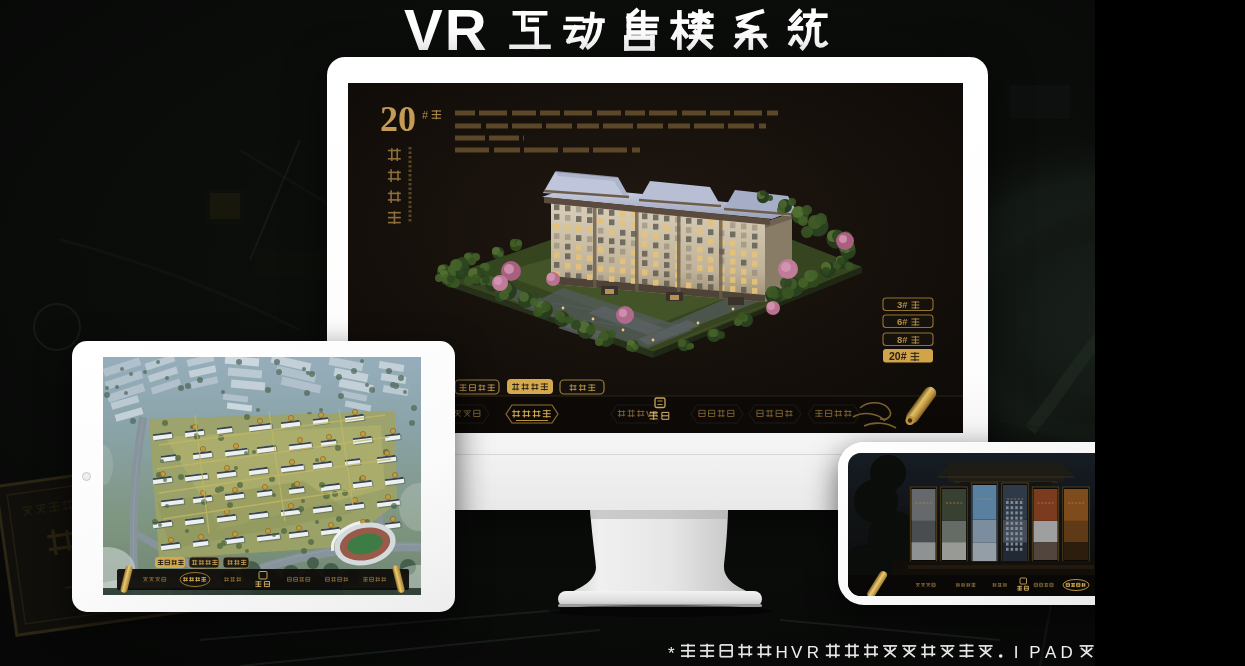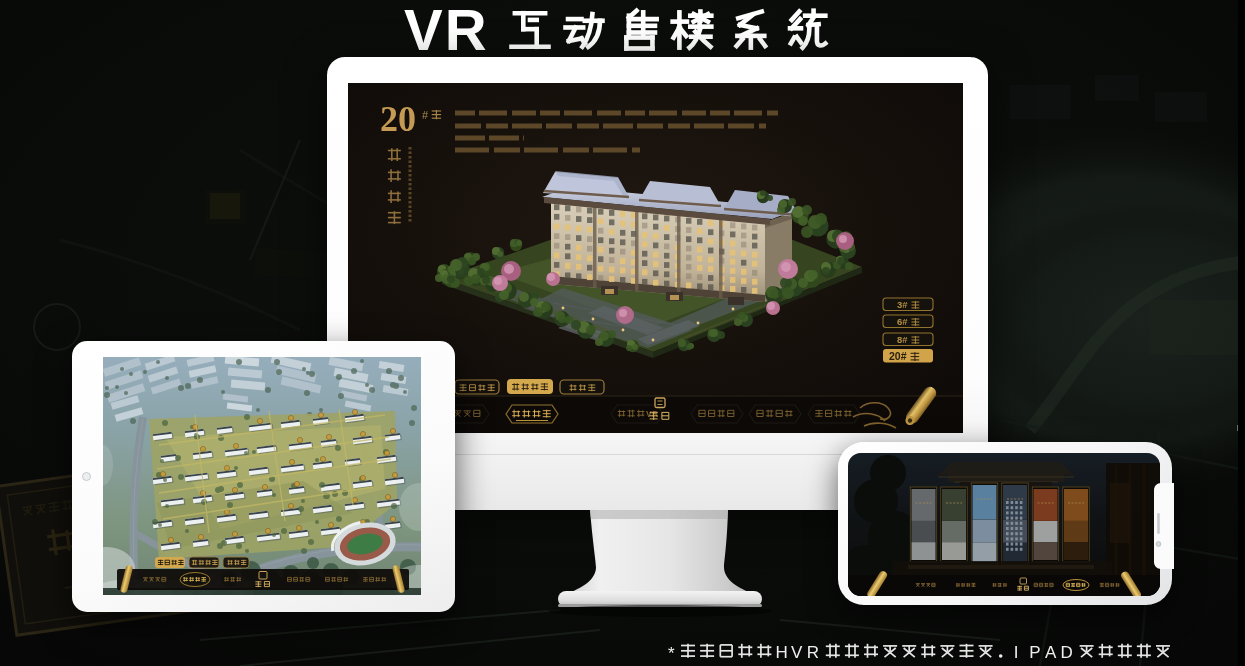--- a/index.html
+++ b/index.html
@@ -1,15 +1,15 @@
 <!DOCTYPE html>
 <html><head><meta charset="utf-8">
 <style>
 html,body{margin:0;padding:0;background:#000;}
-#canvas{position:relative;width:1238px;height:666px;overflow:hidden;
+#canvas{position:relative;width:1095px;height:666px;overflow:hidden;
   background:#14b8a6;font-family:"Liberation Sans", sans-serif;}
 .abs{position:absolute;}
 </style></head><body>
 <div id="canvas">
 
 <svg class="abs" style="left:0;top:0" width="1245" height="666" viewBox="0 0 1245 666">
 <defs>
         <radialGradient id="bgr" cx="50%" cy="40%" r="75%">
           <stop offset="0%" stop-color="#0d100d"></stop>
           <stop offset="60%" stop-color="#0a0c0a"></stop>

